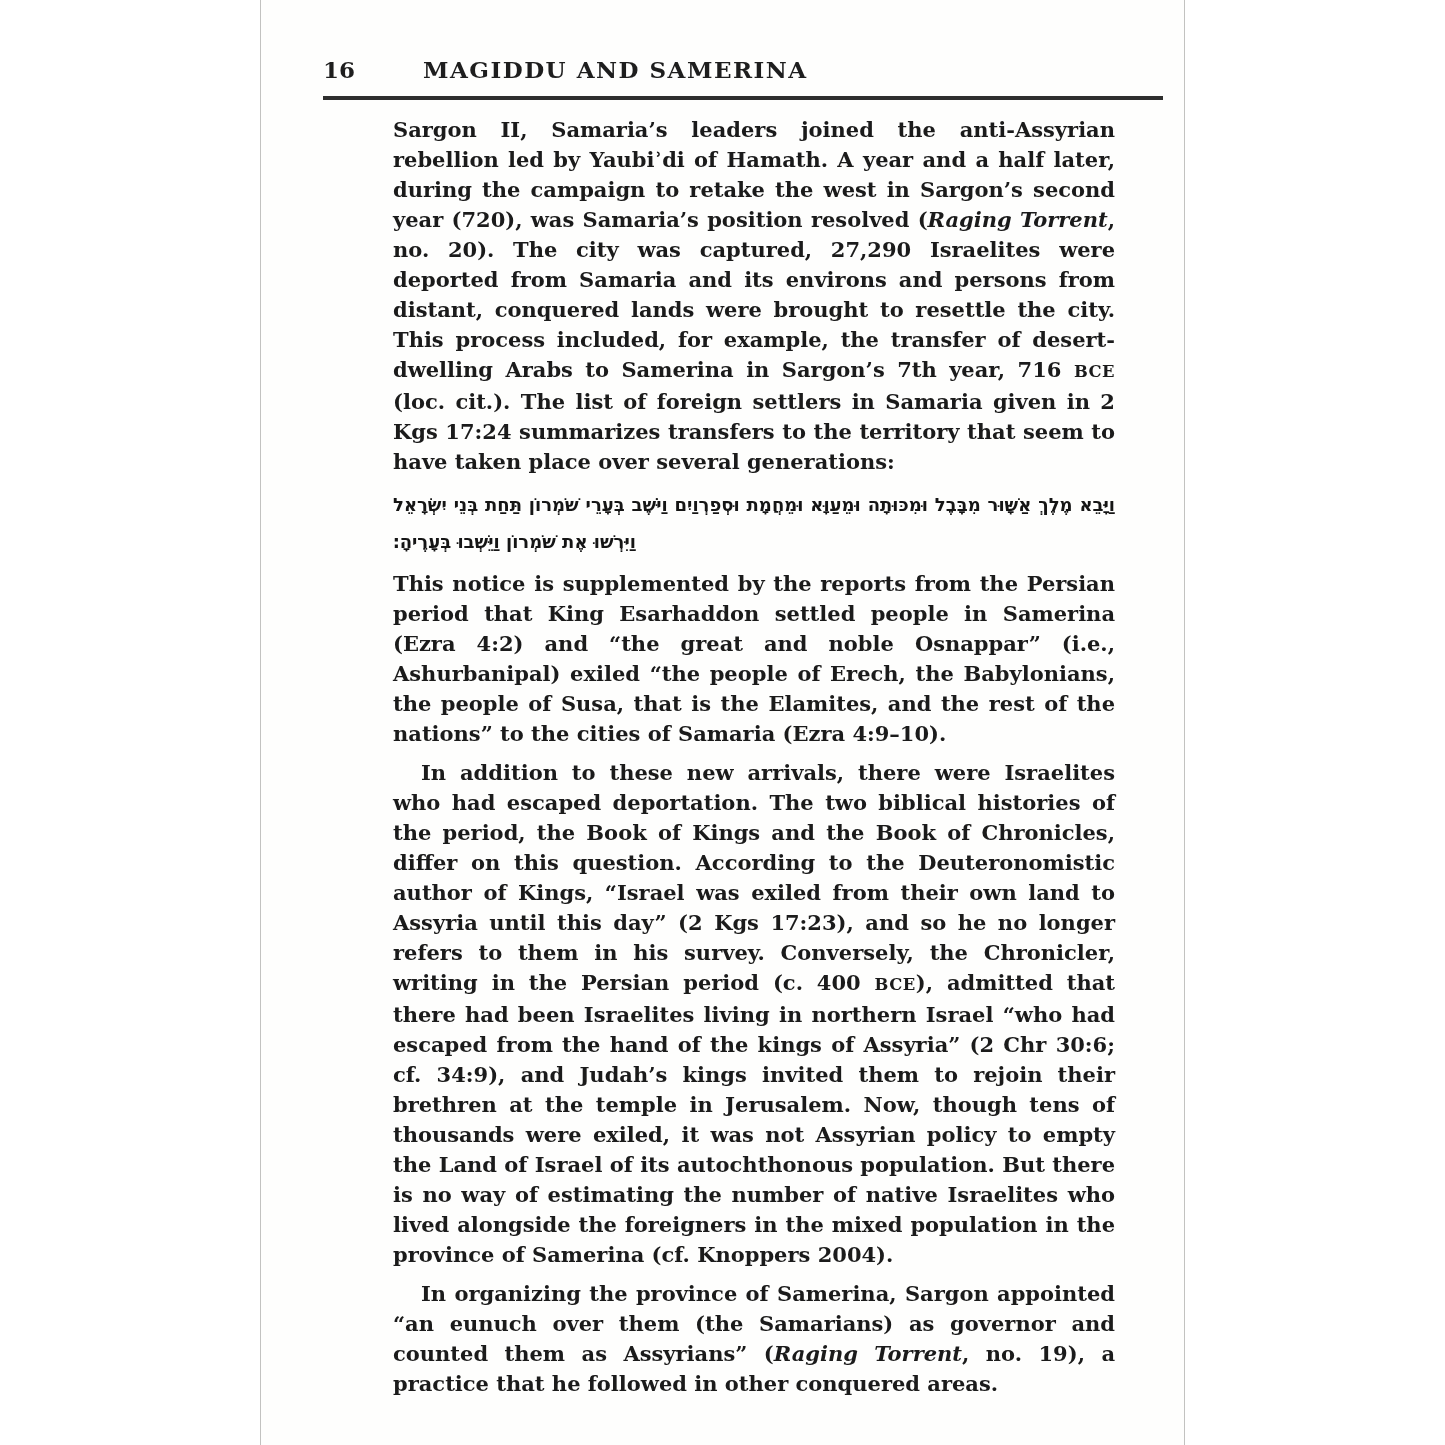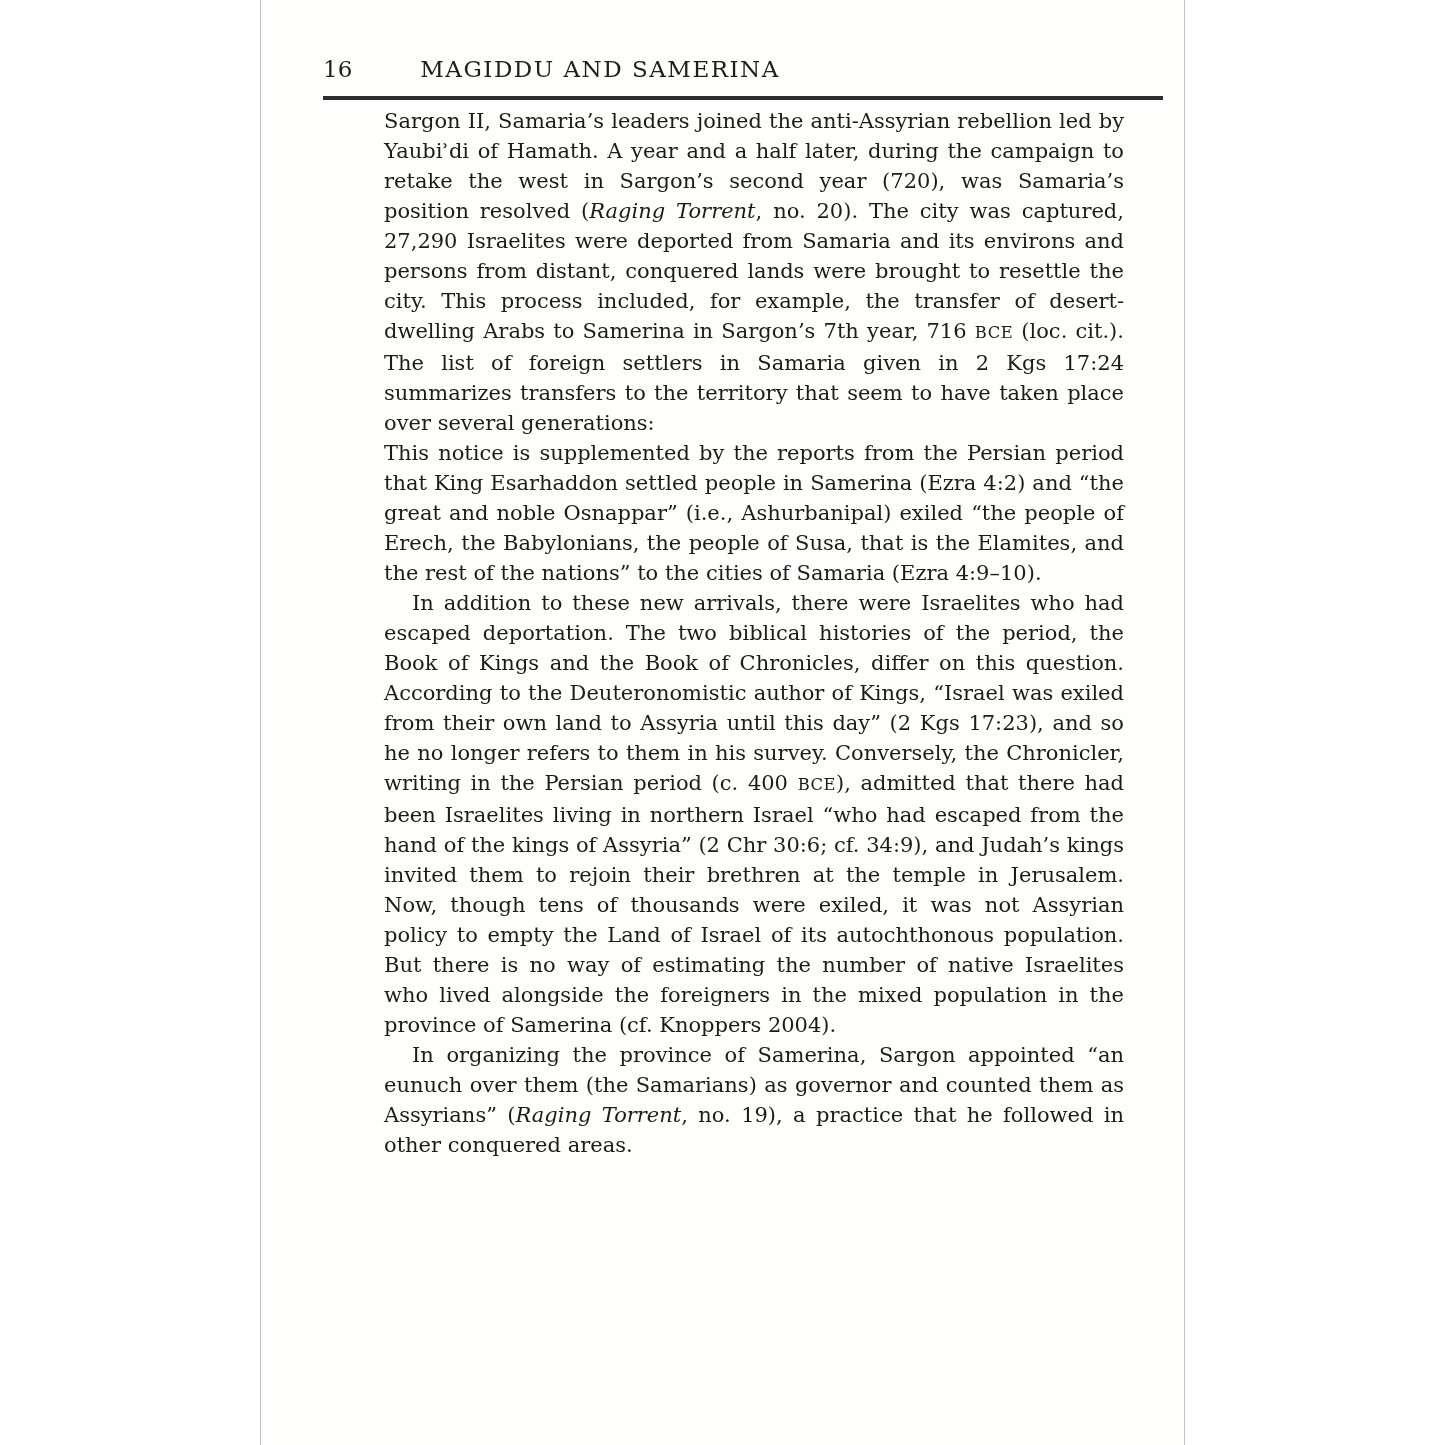--- a/index.html
+++ b/index.html
@@ -3,21 +3,21 @@
 <meta charset="utf-8">
 <style>
   html, body { margin:0; padding:0; }
   body {
     width:1445px; height:1445px;
     background:#ffffff;
     font-family:"DejaVu Serif", serif;
   }
   .canvas {
     position:relative; width:1200px; height:1445px;
-    background:#ffffff; overflow:hidden;
+    background:#ffffff; overflow:hidden;font-weight:bold;
   }
   .sheet {
     position:absolute; left:260px; top:0;
     width:925px; height:1445px;
     background:#fefefd;
     border-left:1px solid #c2c2c0;
     border-right:1px solid #c2c2c0;
     box-sizing:border-box;
   }
   .pagehead {
@@ -27,21 +27,21 @@
   .pagenum { font-size:23px; }
   .runhead { font-size:23px; letter-spacing:1.5px; margin-left:68px; }
   .rule {
     position:absolute; top:96px; left:62px;
     width:840px; height:4px; background:#2e2e2e;
   }
   .textblock {
     position:absolute; top:106px; left:123px; width:740px;
     font-size:21px; line-height:30px; color:#1b1b1b;
   }
-  .textblock p { margin:0; text-align:justify; }
+  .textblock p { margin:9px; text-align:justify; }
   .indent { text-indent:28px; }
   .it { font-style:italic; }
   .sc { font-size:0.78em; letter-spacing:0.5px; }
   .par-hebrew {
     margin-top:26px;
     font-family:"DejaVu Sans", sans-serif;
     font-size:18px; line-height:37px;
     direction:rtl; unicode-bidi:embed;
     text-align:justify; text-align-last:left;
     color:#151515;
@@ -55,18 +55,19 @@
 <body>
 
 <div class="canvas">
   <div class="sheet">
     <div class="pagehead">
       <span class="pagenum">16</span><span class="runhead">MAGIDDU AND SAMERINA</span>
     </div>
     <div class="rule"></div>
     <div class="textblock" id="page-body">
         <p class="par-p1 kind-body"><span>Sargon II, Samaria’s leaders joined the anti-Assyrian rebellion led by Yaubiʾdi of Hamath. A year and a half later, during the campaign to retake the west in Sargon’s second year (720), was Samaria’s position resolved (</span><span class="it">Raging Torrent</span><span>, no. 20). The city was captured, 27,290 Israelites were deported from Samaria and its environs and persons from distant, conquered lands were brought to resettle the city. This process included, for example, the transfer of desert-dwelling Arabs to Samerina in Sargon’s 7th year, 716 </span><span class="sc">BCE</span><span> (loc. cit.). The list of foreign settlers in Samaria given in 2 Kgs 17:24 summarizes transfers to the territory that seem to have taken place over several generations:</span></p>
+        <p class="par-hebrew kind-hebrew" dir="rtl" lang="he">וַיָּבֵא מֶלֶךְ אַשָּׁוּר מִבָּבֶל וּמִכּוּתָה וּמֵעַוָּא וּמֵחֲמָת וּסְפַרְוַיִם וַיֹּשֶׁב בְּעָרֵי שֹׁמְרוֹן תַּחַת בְּנֵי יִשְׂרָאֵל וַיִּרְשׁוּ אֶת שֹׁמְרוֹן וַיֵּשְׁבוּ בְּעָרֶיהָ׃</p>
         <p class="par-p2 kind-body"><span>This notice is supplemented by the reports from the Persian period that King Esarhaddon settled people in Samerina (Ezra 4:2) and “the great and noble Osnappar” (i.e., Ashurbanipal) exiled “the people of Erech, the Babylonians, the people of Susa, that is the Elamites, and the rest of the nations” to the cities of Samaria (Ezra 4:9–10).</span></p>
         <p class="par-p3 kind-body indent"><span>In addition to these new arrivals, there were Israelites who had escaped deportation. The two biblical histories of the period, the Book of Kings and the Book of Chronicles, differ on this question. According to the Deuteronomistic author of Kings, “Israel was exiled from their own land to Assyria until this day” (2 Kgs 17:23), and so he no longer refers to them in his survey. Conversely, the Chronicler, writing in the Persian period (c. 400 </span><span class="sc">BCE</span><span>), admitted that there had been Israelites living in northern Israel “who had escaped from the hand of the kings of Assyria” (2 Chr 30:6; cf. 34:9), and Judah’s kings invited them to rejoin their brethren at the temple in Jerusalem. Now, though tens of thousands were exiled, it was not Assyrian policy to empty the Land of Israel of its autochthonous population. But there is no way of estimating the number of native Israelites who lived alongside the foreigners in the mixed population in the province of Samerina (cf. Knoppers 2004).</span></p>
         <p class="par-p4 kind-body indent"><span>In organizing the province of Samerina, Sargon appointed “an eunuch over them (the Samarians) as governor and counted them as Assyrians” (</span><span class="it">Raging Torrent</span><span>, no. 19), a practice that he followed in other conquered areas.</span></p>
       </div>
   </div>
 </div>
 
 </body></html>

